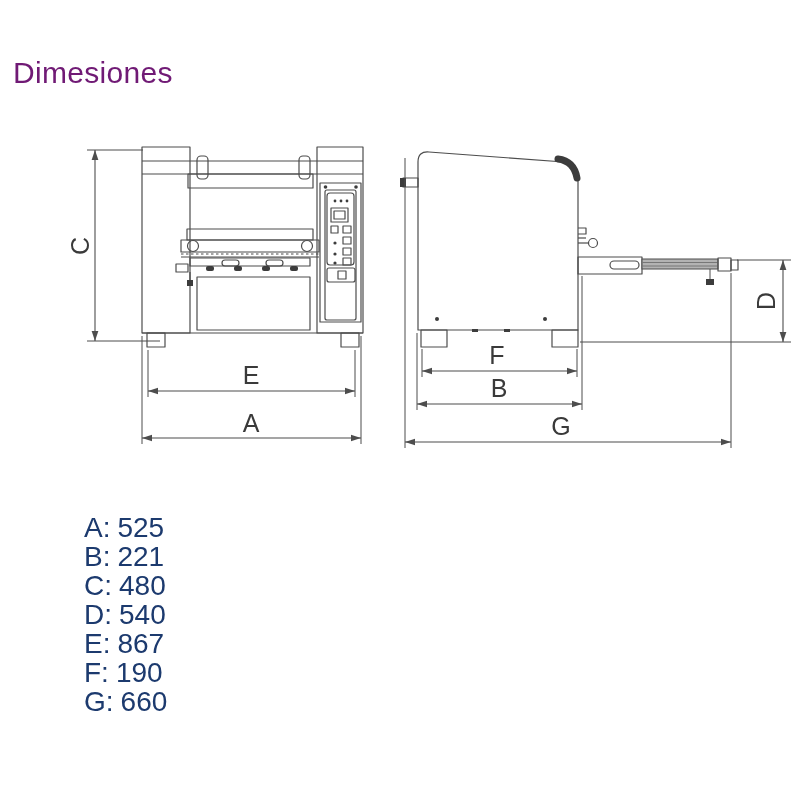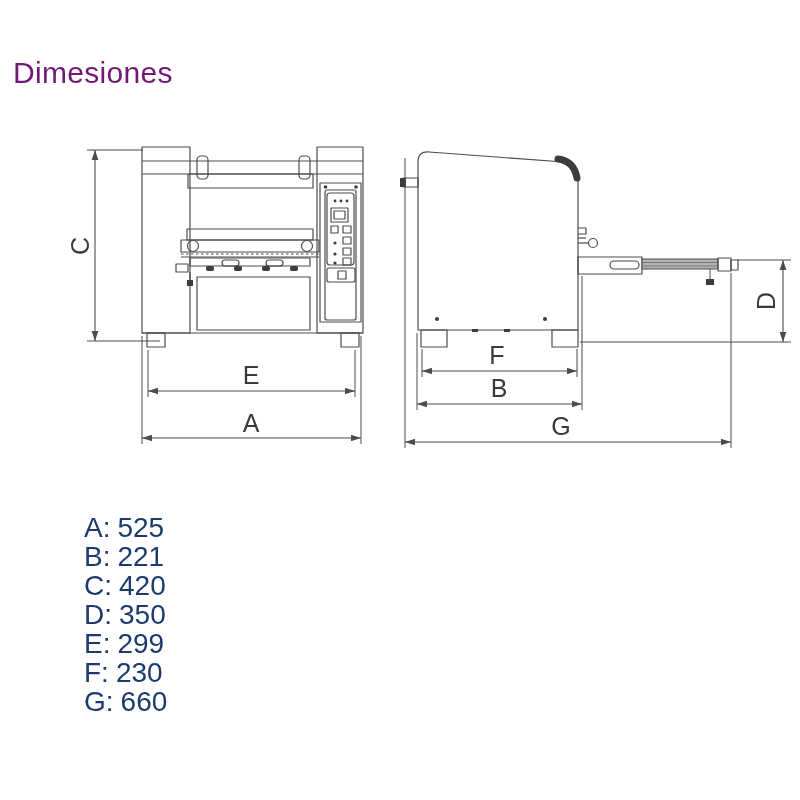--- a/index.html
+++ b/index.html
@@ -186,18 +186,18 @@
       <line class="ext" x1="731" y1="273" x2="731" y2="448"></line>
       <line class="dl" x1="405" y1="442" x2="731" y2="442"></line>
       <text class="lbl" x="561" y="435">G</text>
     </g>
   </g>
 </svg>
 
 <div class="dim-list">
   <div class="dim-row"><span>A</span><span class="sep">:</span><span>525</span></div>
   <div class="dim-row"><span>B</span><span class="sep">:</span><span>221</span></div>
-  <div class="dim-row"><span>C</span><span class="sep">:</span><span>420</span></div>
-  <div class="dim-row"><span>D</span><span class="sep">:</span><span>350</span></div>
-  <div class="dim-row"><span>E</span><span class="sep">:</span><span>299</span></div>
-  <div class="dim-row"><span>F</span><span class="sep">:</span><span>230</span></div>
+  <div class="dim-row"><span>C</span><span class="sep">:</span><span>480</span></div>
+  <div class="dim-row"><span>D</span><span class="sep">:</span><span>540</span></div>
+  <div class="dim-row"><span>E</span><span class="sep">:</span><span>867</span></div>
+  <div class="dim-row"><span>F</span><span class="sep">:</span><span>190</span></div>
   <div class="dim-row"><span>G</span><span class="sep">:</span><span>660</span></div>
 </div>
 
 </body></html>

